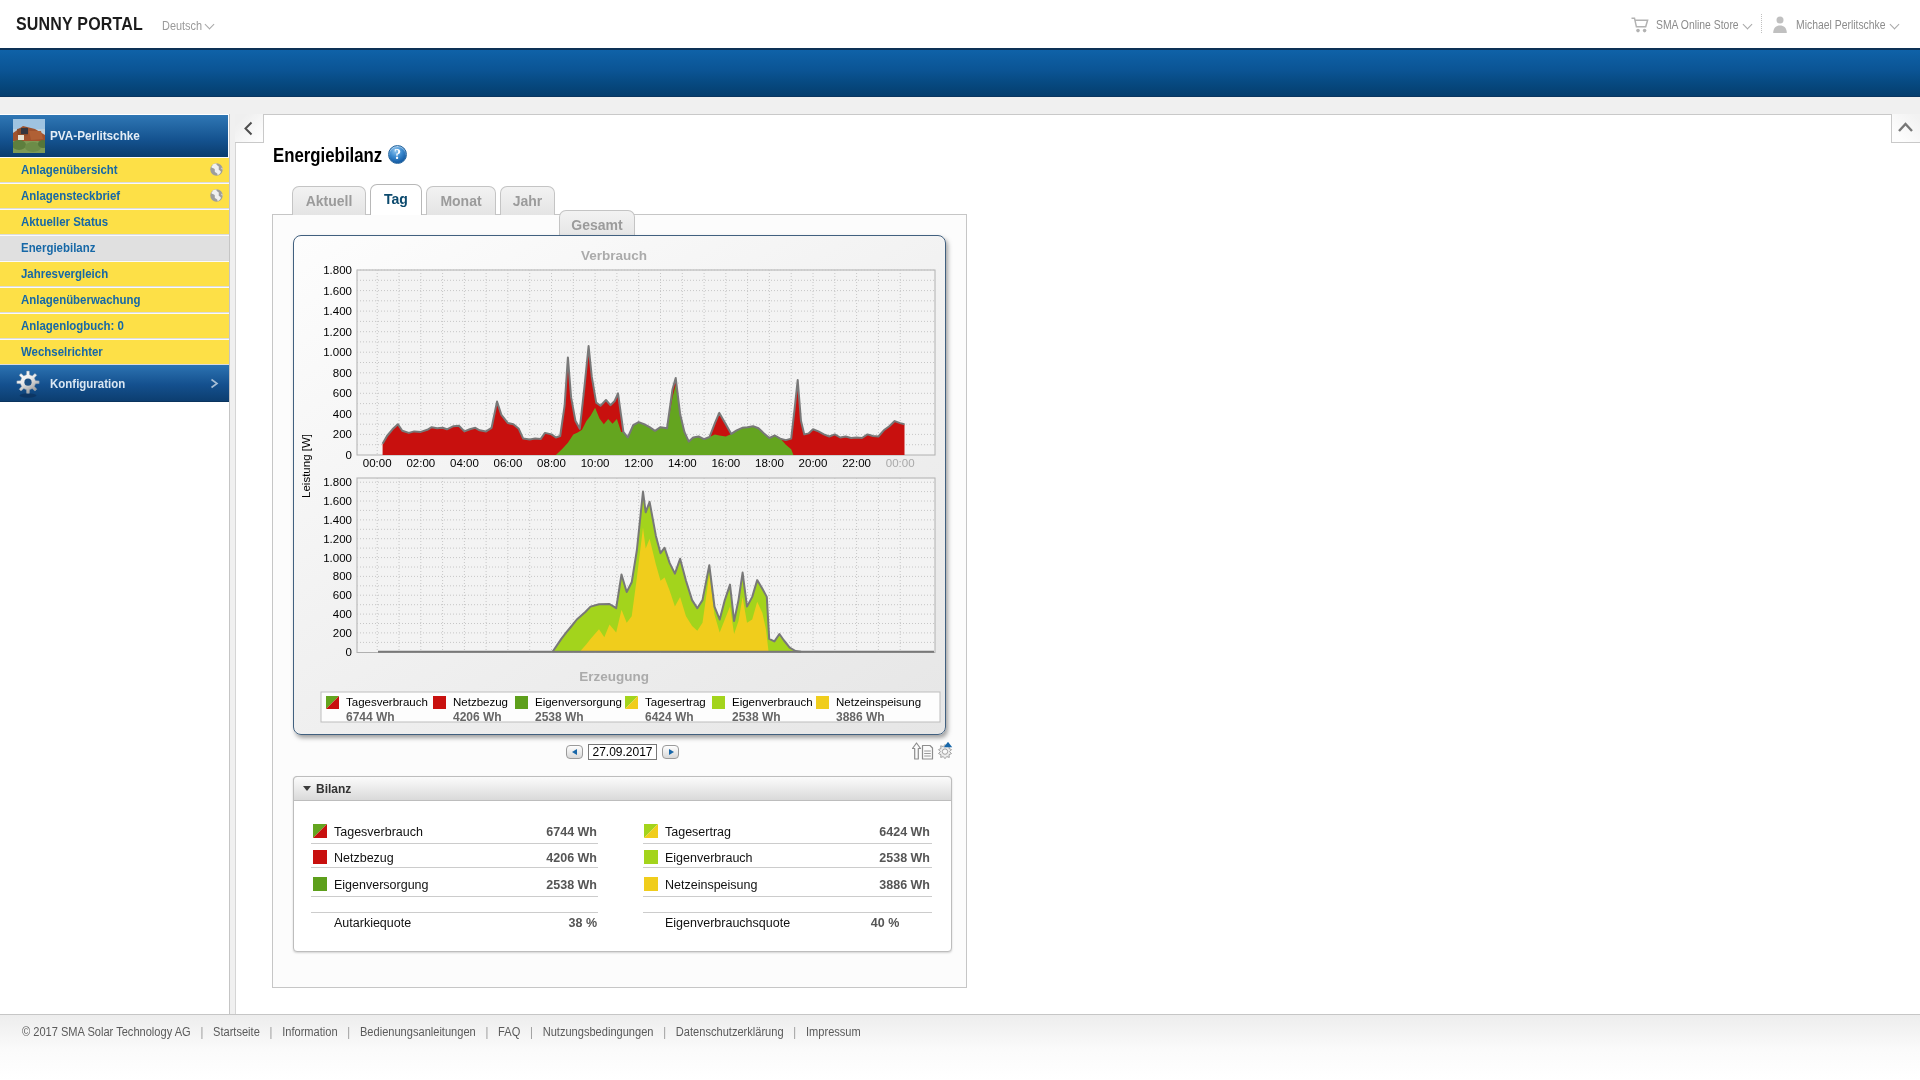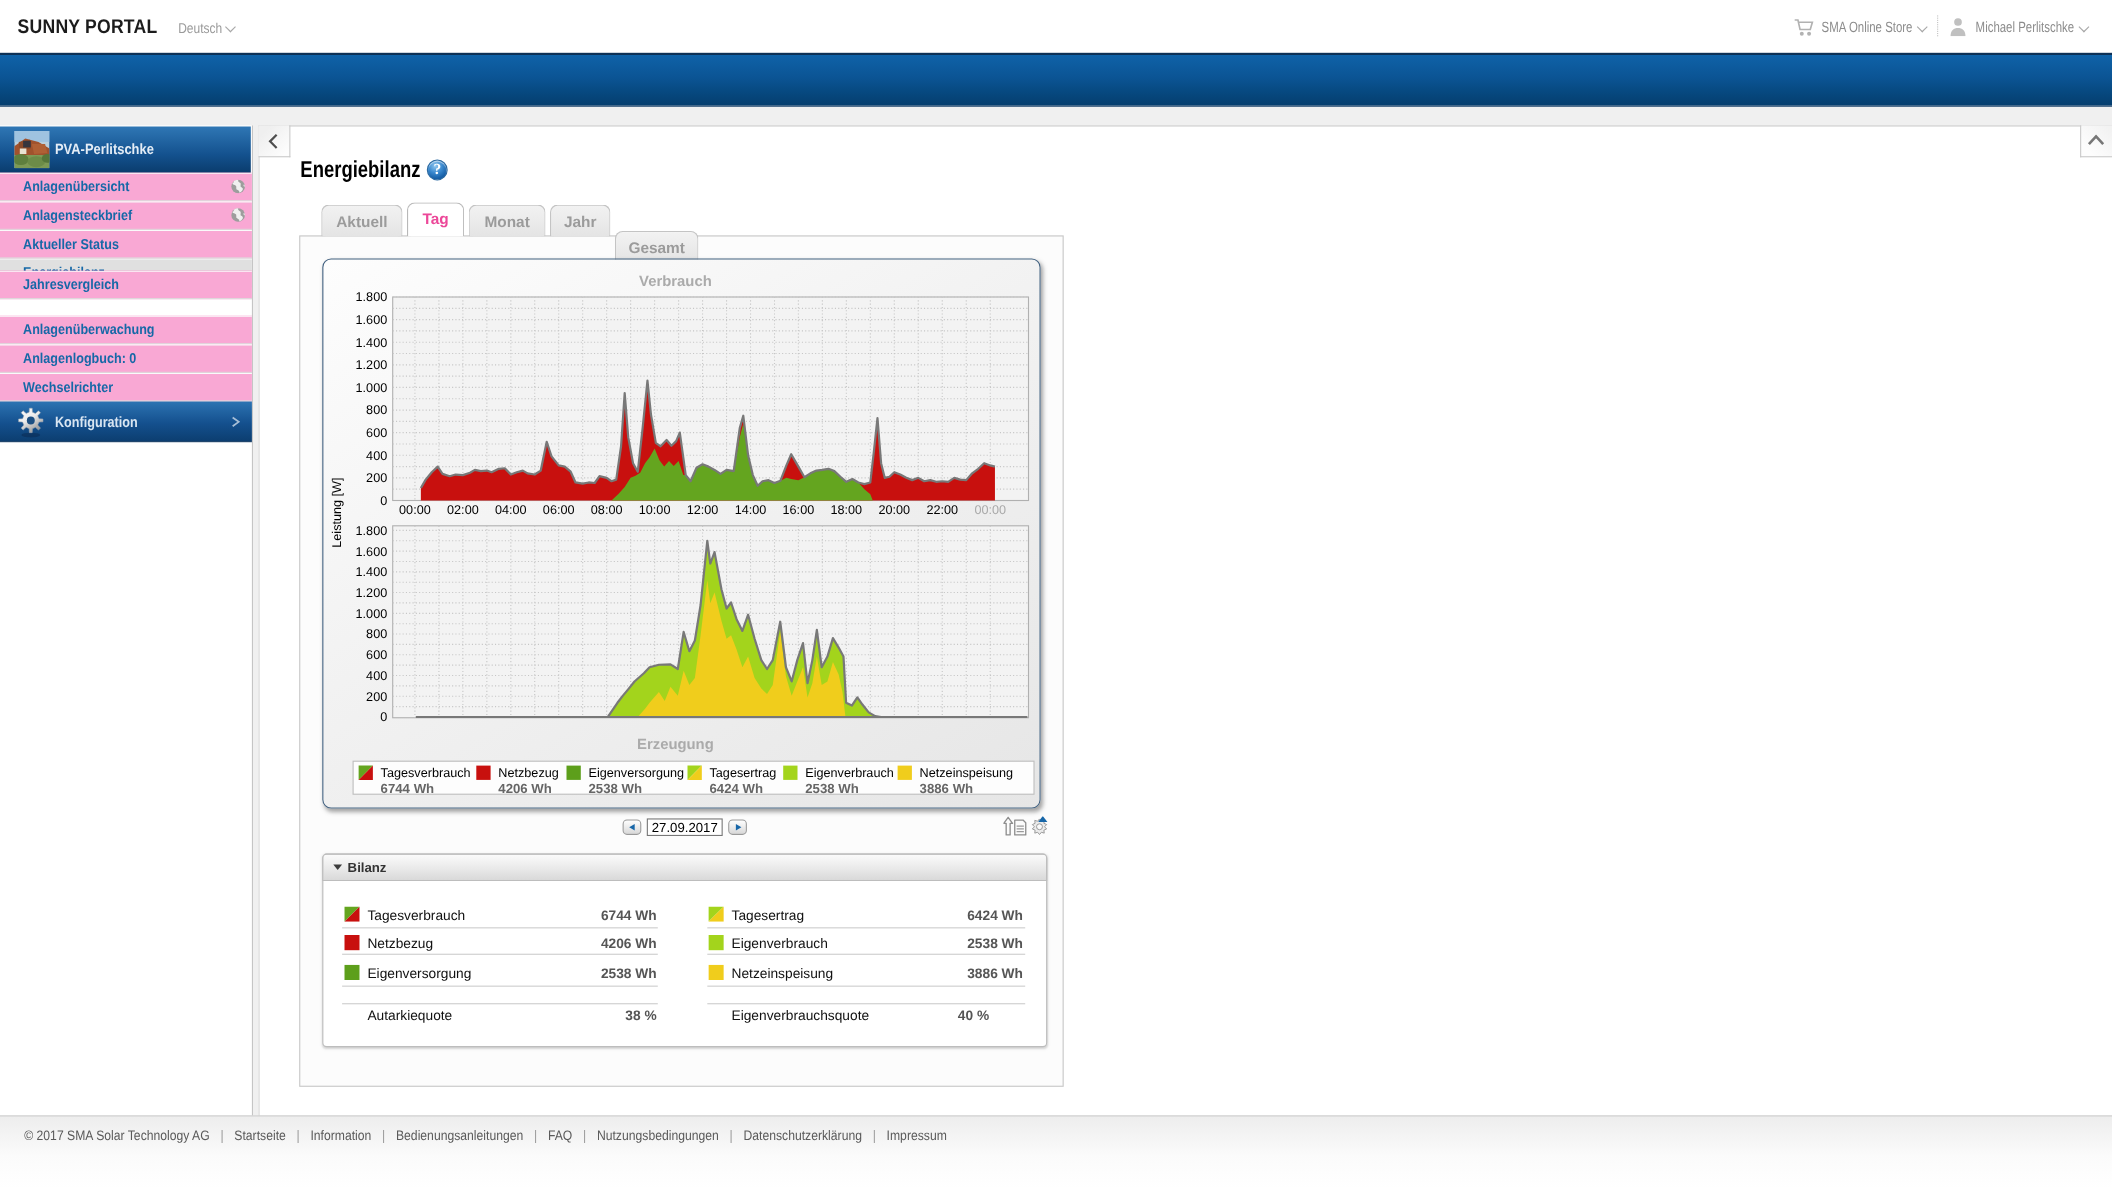--- a/index.html
+++ b/index.html
@@ -26,36 +26,36 @@
 #mainpanel { left:235px; top:114px; width:1685px; height:900px; background:#fff; border-left:1px solid #d5d5d5; border-top:1px solid #c9c9c9; }
 #notch { left:235px; top:114px; width:29px; height:29px; background:linear-gradient(135deg,#efefef 20%,#fdfdfd 90%); border-right:1px solid #c9c9c9; border-bottom:1px solid #c9c9c9; }
 
 #upbtn { left:1891px; top:114px; width:29px; height:29px; background:linear-gradient(225deg,#f2f2f2 10%,#fdfdfd 80%); border-left:1px solid #c9c9c9; border-bottom:1px solid #c9c9c9; }
 
 
 #sidebar { left:0; top:114px; width:230px; height:900px; background:#fff; border-right:1px solid #c5c5c5; }
 #sbhead2 { left:0; top:115px; width:228px; height:42px; background:linear-gradient(180deg,#2f77b5 0%,#14528f 60%,#0a3c6d 100%); }
 #sbthumb { left:13px; top:119px; width:32px; height:34px; }
 #sbtitle { left:50px; top:128px; font-size:13.5px; font-weight:bold; color:#e4edf6; transform:scaleX(0.87); transform-origin:left center; white-space:nowrap; }
-.mitem { left:0; width:229px; height:26px; background:#f9a8d4; border-bottom:1px solid #dcdcdc; box-shadow:inset 0 1px 0 #fafafa; }
+.mitem { left:0; width:229px; height:26px; background:#fde047; border-bottom:1px solid #dcdcdc; box-shadow:inset 0 1px 0 #fafafa; }
 .mitem span { position:absolute; left:21px; top:5px; font-size:13px; font-weight:bold; color:#1668a7; transform:scaleX(0.88); transform-origin:left center; white-space:nowrap; }
 .mitem.sel { background:#e0e0e0; }
 #konfig { left:0; top:365px; width:229px; height:37px; background:linear-gradient(180deg,#2c73b2 0%,#14508e 55%,#0c3e70 100%); border-bottom:1px solid #0a345e; }
 #konfig span { position:absolute; left:50px; top:11px; font-size:13.5px; font-weight:bold; color:#d9e6f2; transform:scaleX(0.85); transform-origin:left center; white-space:nowrap; }
 
 
 #h1 { left:273px; top:143px; font-size:21px; font-weight:bold; color:#000; transform:scaleX(0.8); transform-origin:left center; }
 #helpico { left:388px; top:145px; width:19px; height:19px; border-radius:50%;
   background:radial-gradient(circle at 40% 28%, #90c6ef 0%, #3a89cf 40%, #1760a8 72%, #0f4e8e 100%);
   border:1px solid #2a68a0; box-shadow:inset 0 1px 1px rgba(255,255,255,.6); }
 #helpico i { position:absolute; left:0; top:1px; width:17px; text-align:center; font-style:normal; font-weight:bold; font-size:14px; color:#fff; font-family:"Liberation Serif",serif; }
 
 
 .tab { top:186px; height:29px; background:linear-gradient(180deg,#f2f2f2,#e4e4e4); border:1px solid #c4c4c4; border-bottom:none; border-radius:7px 7px 0 0; text-align:center; font-size:14px; font-weight:bold; color:#9b9b9b; line-height:29px; }
-.tab.active { top:184px; height:31px; background:#fff; color:#ec4899; border-color:#b8b8b8; z-index:5; }
+.tab.active { top:184px; height:31px; background:#fff; color:#0c4a6e; border-color:#b8b8b8; z-index:5; }
 
 
 #tabpanel { left:272px; top:214px; width:695px; height:774px; background:#fcfcfc; border:1px solid #c6c6c6; }
 
 
 #card { left:293px; top:235px; width:653px; height:500px; border:1px solid #41607f; border-radius:8px;
   background:linear-gradient(150deg,#fdfdfd 0%,#f2f2f2 45%,#e6e6e6 100%);
   box-shadow:2px 3px 4px rgba(90,90,90,.55); }
 
 
@@ -145,21 +145,21 @@
       <circle cx="6.5" cy="6.5" r="6.2" fill="#9d9d9d"></circle>
       <path d="M1.2 4 Q3 2.6 2.6 1.6 Q4.5 0.4 6.6 0.4 Q6 2 7.4 2.6 Q9.4 3.2 8.8 5 Q8 6.8 9.8 7.4 Q11.4 7.9 10.6 9.8 Q9.4 11.6 7.6 12.2 Q7.9 10.4 6.2 9.8 Q4.2 9.3 4.8 7.4 Q5.3 5.8 3.4 5.2 Q1.8 4.8 1.2 4 Z" fill="#fff" opacity="0.85"></path>
       <path d="M11.9 4.4 Q12.6 5.6 12.6 6.8 Q11.6 6.6 11.3 5.6 Q11.5 4.8 11.9 4.4 Z" fill="#fff" opacity="0.8"></path>
     </svg>
   <div class="abs mitem" style="top:209px;">
       <span>Aktueller Status</span>
     </div>
   <div class="abs mitem sel" style="top:235px;">
       <span>Energiebilanz</span>
     </div>
-  <div class="abs mitem" style="top:246px;">
+  <div class="abs mitem" style="top:261px;">
       <span>Jahresvergleich</span>
     </div>
   <div class="abs mitem" style="top:287px;">
       <span>Anlagenüberwachung</span>
     </div>
   <div class="abs mitem" style="top:313px;padding-left:38px;">
       <span>Anlagenlogbuch: 0</span>
     </div>
   <div class="abs mitem" style="top:339px;">
       <span>Wechselrichter</span>

